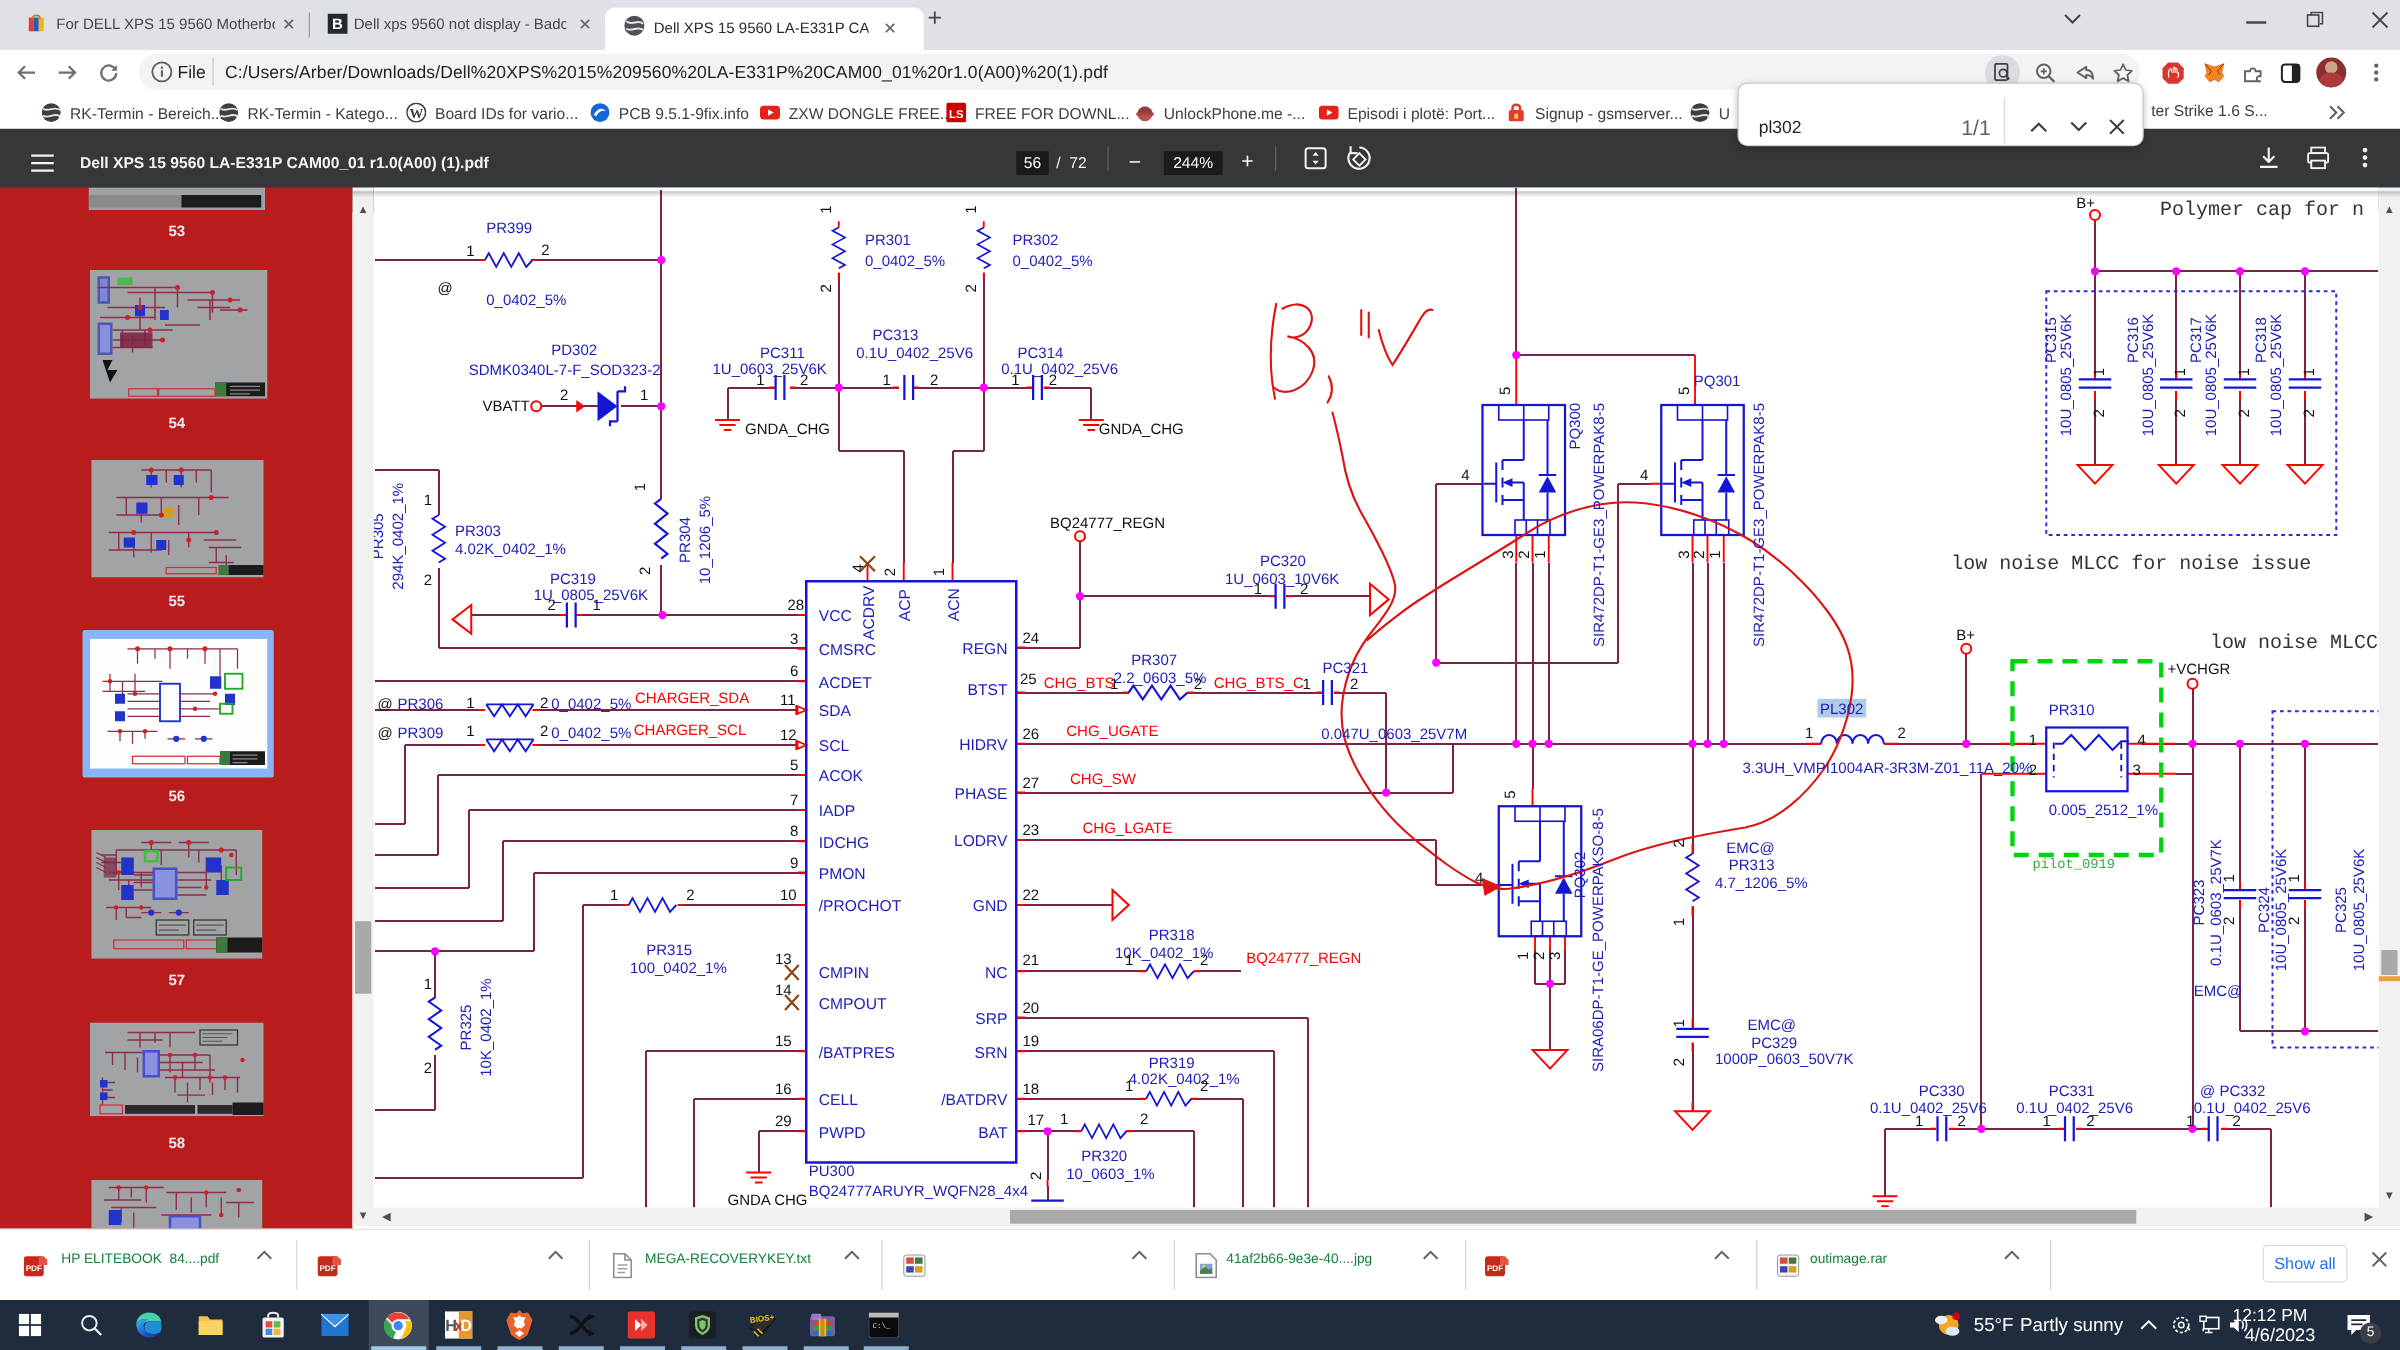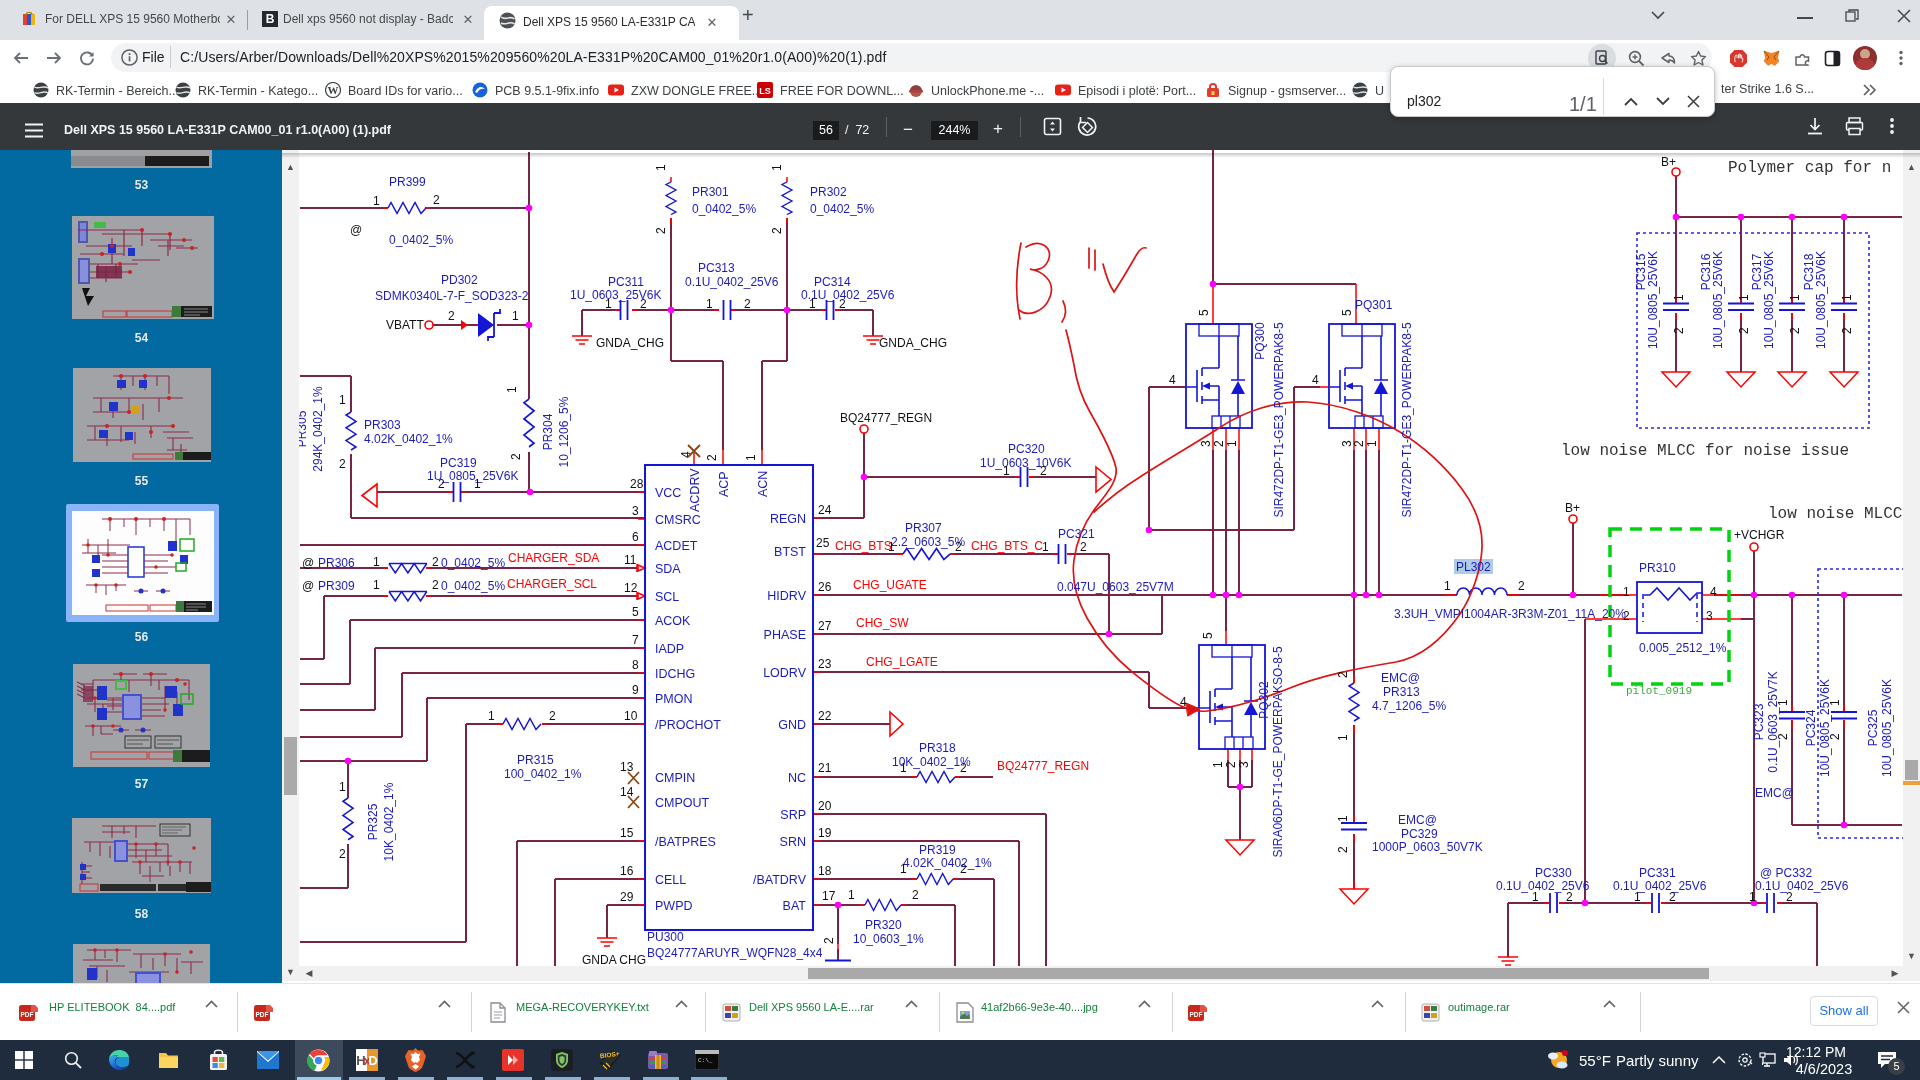--- a/index.html
+++ b/index.html
@@ -16,21 +16,21 @@
 #addr{position:absolute;left:0;top:40px;width:1920px;height:36px;background:#fff}
 #omni{position:absolute;left:111px;top:3px;width:1601px;height:29px;background:#f1f3f4;border-radius:15px}
 
 #bmbar{position:absolute;left:0;top:76px;width:1920px;height:27px;background:#fff}
 .bm{position:absolute;top:6px;height:16px;font-size:12.5px;color:#3c4043;white-space:nowrap}
 .bm .ic{display:inline-block;width:16px;height:16px;vertical-align:-3px;margin-right:7px}
 
 #pdfbar{position:absolute;left:0;top:103px;width:1920px;height:67px;background:#35383b;color:#f1f3f4}
 .pbox{position:absolute;top:18px;height:19px;background:#191b1c;color:#fff;font-size:12.5px;text-align:center;line-height:19px}
 
-#sidebar{position:absolute;left:0;top:150px;width:282px;height:833px;background:#0369a1;overflow:hidden}
+#sidebar{position:absolute;left:0;top:150px;width:282px;height:833px;background:#b91c1c;overflow:hidden}
 .tlabel{position:absolute;width:141px;text-align:center;color:#e8eaed;font-size:12px;font-weight:bold}
 
 .sbv{position:absolute;background:#f1f1f1}
 .sbthumb{position:absolute;background:#a9a9a9}
 .arr{position:absolute;color:#505050;font-size:9px;text-align:center}
 
 #content{position:absolute;left:299px;top:150px;width:1604px;height:816px;background:#fff;overflow:hidden}
 
 #dlbar{position:absolute;left:0;top:983px;width:1920px;height:57px;background:#fff;border-top:1px solid #e4e4e4}
 .dli{position:absolute;top:0;height:57px;font-size:11px;color:#15803d}
@@ -912,21 +912,21 @@
 <div class="arr" style="left:1888px;top:968px;width:14px">▶</div>
 <div class="sbthumb" style="left:808px;top:968px;width:901px;height:11px"></div>
 <div class="sbv" style="left:1903px;top:150px;width:17px;height:831px"></div>
 <div class="arr" style="left:1903px;top:162px;width:17px">▲</div>
 <div class="arr" style="left:1903px;top:951px;width:17px">▼</div>
 <div class="sbthumb" style="left:1905px;top:760px;width:13px;height:20px"></div>
 <div class="abs" style="left:1903px;top:781px;width:17px;height:4px;background:#e8a33d"></div>
 
 <div class="abs" style="left:1390px;top:66px;width:325px;height:51px;background:#fff;border:1px solid #c7cacd;border-radius:8px;box-shadow:0 2px 6px rgba(0,0,0,.25);z-index:50">
   <span class="abs" style="left:16px;top:26px;font-size:14px;color:#202124">pl302</span>
-  <span class="abs" style="left:178px;top:26px;font-size:20px;color:#5f6368">1/1</span>
+  <span class="abs" style="left:178px;top:26px;font-size:17px;color:#5f6368">1/1</span>
   <span class="abs" style="left:212px;top:11px;width:1px;height:37px;background:#dadce0"></span>
   <svg class="abs" style="left:233px;top:30px" width="14" height="9" viewBox="0 0 14 9">
         <path d="M1 8 L7 2 L13 8" stroke="#3c4043" stroke-width="1.8" fill="none"></path>
       </svg>
   <svg class="abs" style="left:265px;top:30px" width="14" height="9" viewBox="0 0 14 9">
         <path d="M1 1 L7 7 L13 1" stroke="#3c4043" stroke-width="1.8" fill="none"></path>
       </svg>
   <svg class="abs" style="left:296px;top:28px" width="13" height="13" viewBox="0 0 13 13">
         <path d="M1 1 L12 12 M12 1 L1 12" stroke="#3c4043" stroke-width="1.6"></path>
       </svg>
@@ -969,21 +969,20 @@
         </svg>
       </span>
   <div class="dsep" style="left:705px"></div>
   <svg class="abs" style="left:722px;top:19px" width="19" height="19" viewBox="0 0 19 19">
         <rect x="1" y="1" width="17" height="17" rx="2" fill="#f4f4f4" stroke="#999" stroke-width=".8"></rect>
         <rect x="3" y="3" width="6" height="5" fill="#d14f3e"></rect>
         <rect x="10" y="3" width="6" height="5" fill="#3d7a3d"></rect>
         <rect x="3" y="10" width="6" height="5" fill="#3a45b0"></rect>
         <rect x="10" y="10" width="6" height="5" fill="#d4a017"></rect>
       </svg>
-  <span class="dli" style="left:749px;top:17px">Dell XPS 9560 LA-E....rar</span>
   <span class="dli chev abs" style="left:905px;top:16px">
         <svg width="13" height="8" viewBox="0 0 13 8">
           <path d="M1 7 L6.5 1.5 L12 7" stroke="#5f6368" stroke-width="1.6" fill="none"></path>
         </svg>
       </span>
   <div class="dsep" style="left:939px"></div>
   <svg class="abs" style="left:956px;top:18px" width="18" height="21" viewBox="0 0 18 21">
         <path d="M1 1 H12 L17 6 V20 H1 Z" fill="#fff" stroke="#8a8d91" stroke-width="1.3"></path>
         <rect x="4" y="9" width="10" height="8" fill="#7ba7d4"></rect>
         <path d="M4 15 L8 11 L11 14 L13 12 L14 17 H4 Z" fill="#4d7a4d"></path>

